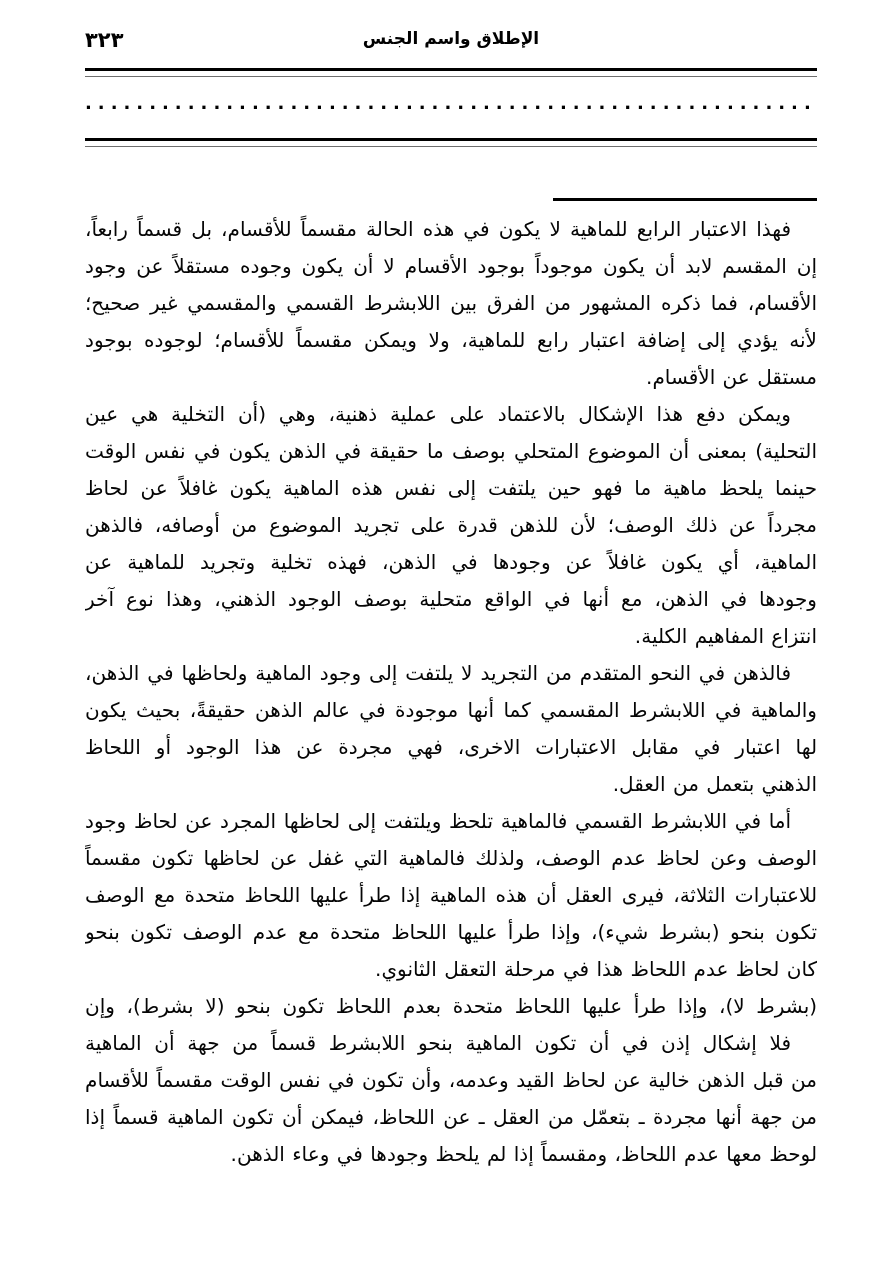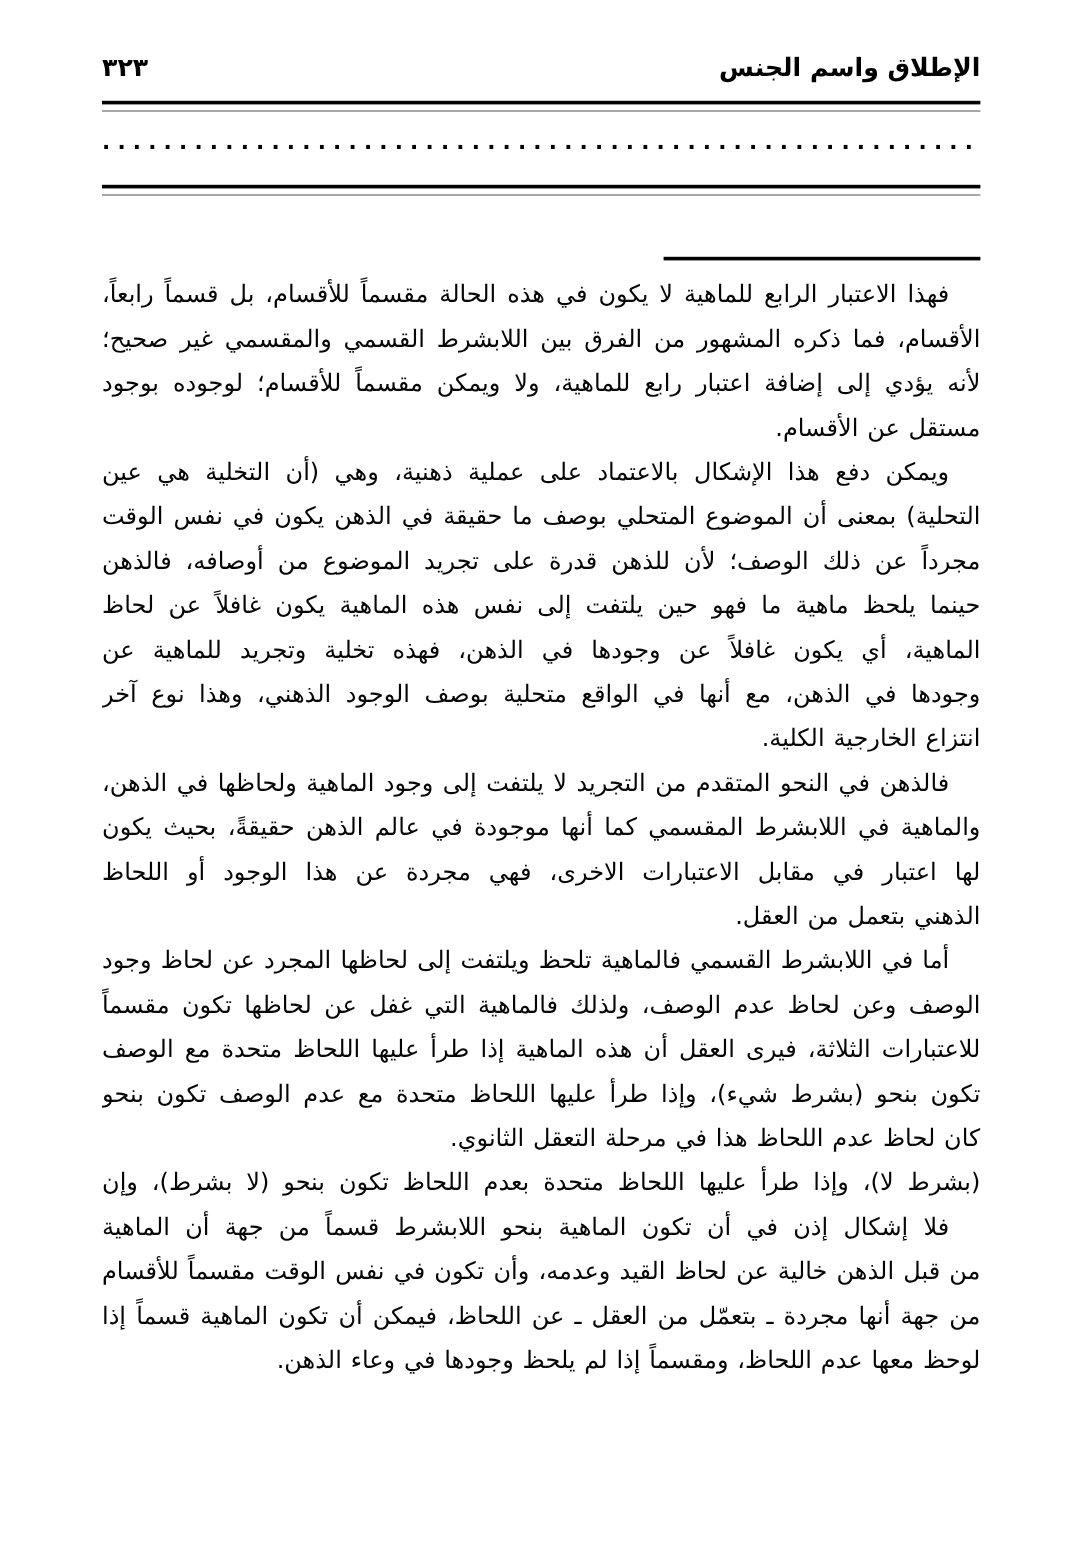--- a/index.html
+++ b/index.html
@@ -15,41 +15,42 @@
     width: 896px;
     height: 1284px;
     background: #ffffff;
     color: #000000;
     font-family: "DejaVu Sans", sans-serif;
     direction: rtl;
   }
   .content {
     position: absolute;
     left: 85px;
-    top: 16px;
+    top: 0;
     width: 732px;
   }
   .header {
     position: relative;
     height: 60px;
   }
   .page-number {
     position: absolute;
     left: 0;
     top: 28px;
     font-size: 21px;
     font-weight: bold;
     direction: ltr;
   }
   .page-title {
     position: absolute;
     left: 0;
     right: 0;
     top: 28px;
-    font-size: 21px;
+    text-align: center;
+    font-size: 17px;
     font-weight: bold;
   }
   .rule {
     height: 5px;
     border-top: 3px solid #000;
     border-bottom: 1px solid #6e6e6e;
   }
   .rule-top { margin-top: 8px; }
   .rule-bottom { margin-top: 23px; }
   .ellipsis-row {
@@ -102,32 +103,33 @@
 
     <div class="ellipsis-row">................................................................</div>
 
     <div class="rule rule-bottom"></div>
 
     <div class="footnote-separator"></div>
 
     <div class="commentary">
         <div class="para">
           <div class="line first">فهذا الاعتبار الرابع للماهية لا يكون في هذه الحالة مقسماً للأقسام، بل قسماً رابعاً، مع</div>
+          <div class="line">إن المقسم لابد أن يكون موجوداً بوجود الأقسام لا أن يكون وجوده مستقلاً عن وجود</div>
           <div class="line">الأقسام، فما ذكره المشهور من الفرق بين اللابشرط القسمي والمقسمي غير صحيح؛</div>
           <div class="line">لأنه يؤدي إلى إضافة اعتبار رابع للماهية، ولا ويمكن مقسماً للأقسام؛ لوجوده بوجود</div>
           <div class="line last">مستقل عن الأقسام.</div>
         </div>
         <div class="para">
           <div class="line first">ويمكن دفع هذا الإشكال بالاعتماد على عملية ذهنية، وهي (أن التخلية هي عين</div>
           <div class="line">التحلية) بمعنى أن الموضوع المتحلي بوصف ما حقيقة في الذهن يكون في نفس الوقت</div>
+          <div class="line">حينما يلحظ ماهية ما فهو حين يلتفت إلى نفس هذه الماهية يكون غافلاً عن لحاظ</div>
           <div class="line">مجرداً عن ذلك الوصف؛ لأن للذهن قدرة على تجريد الموضوع من أوصافه، فالذهن</div>
-          <div class="line">حينما يلحظ ماهية ما فهو حين يلتفت إلى نفس هذه الماهية يكون غافلاً عن لحاظ</div>
           <div class="line">الماهية، أي يكون غافلاً عن وجودها في الذهن، فهذه تخلية وتجريد للماهية عن</div>
           <div class="line">وجودها في الذهن، مع أنها في الواقع متحلية بوصف الوجود الذهني، وهذا نوع آخر</div>
-          <div class="line last">انتزاع الخارجية الكلية.</div>
+          <div class="line last">انتزاع المفاهيم الكلية.</div>
         </div>
         <div class="para">
           <div class="line first">فالذهن في النحو المتقدم من التجريد لا يلتفت إلى وجود الماهية ولحاظها في الذهن،</div>
           <div class="line">والماهية في اللابشرط المقسمي كما أنها موجودة في عالم الذهن حقيقةً، بحيث يكون</div>
           <div class="line">لها اعتبار في مقابل الاعتبارات الاخرى، فهي مجردة عن هذا الوجود أو اللحاظ</div>
           <div class="line last">الذهني بتعمل من العقل.</div>
         </div>
         <div class="para">
           <div class="line first">أما في اللابشرط القسمي فالماهية تلحظ ويلتفت إلى لحاظها المجرد عن لحاظ وجود</div>
           <div class="line">الوصف وعن لحاظ عدم الوصف، ولذلك فالماهية التي غفل عن لحاظها تكون مقسماً</div>

